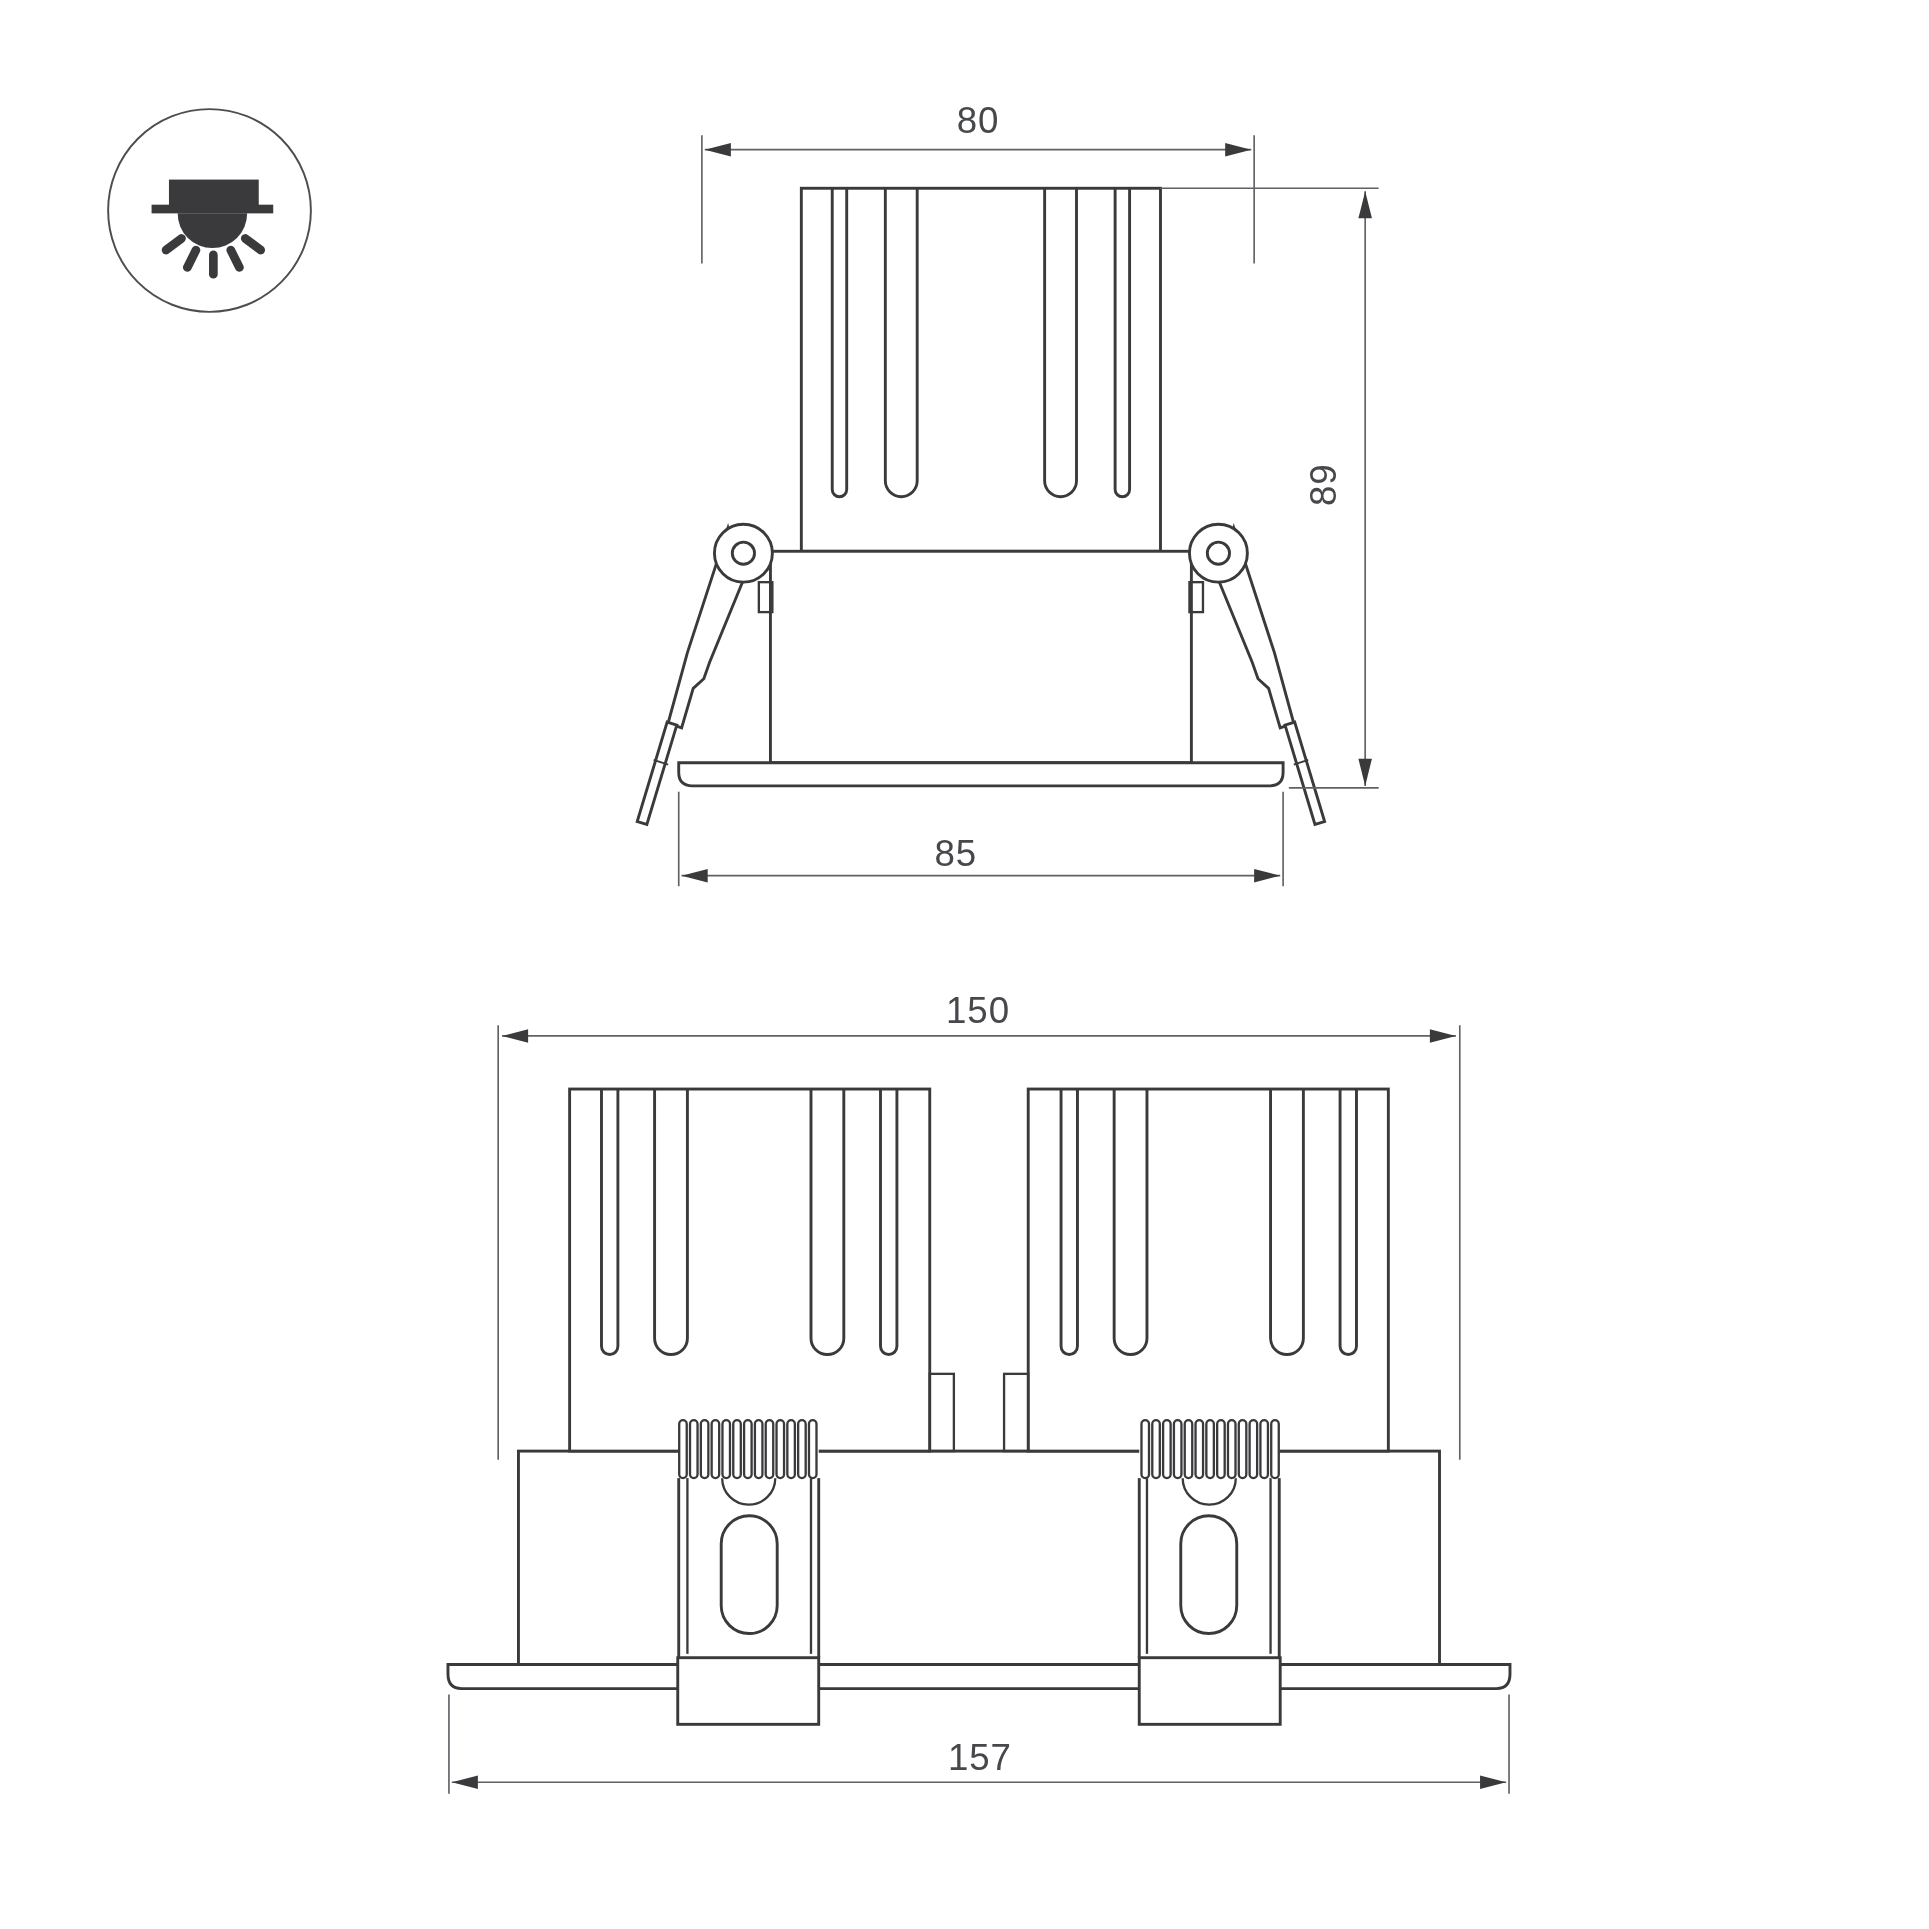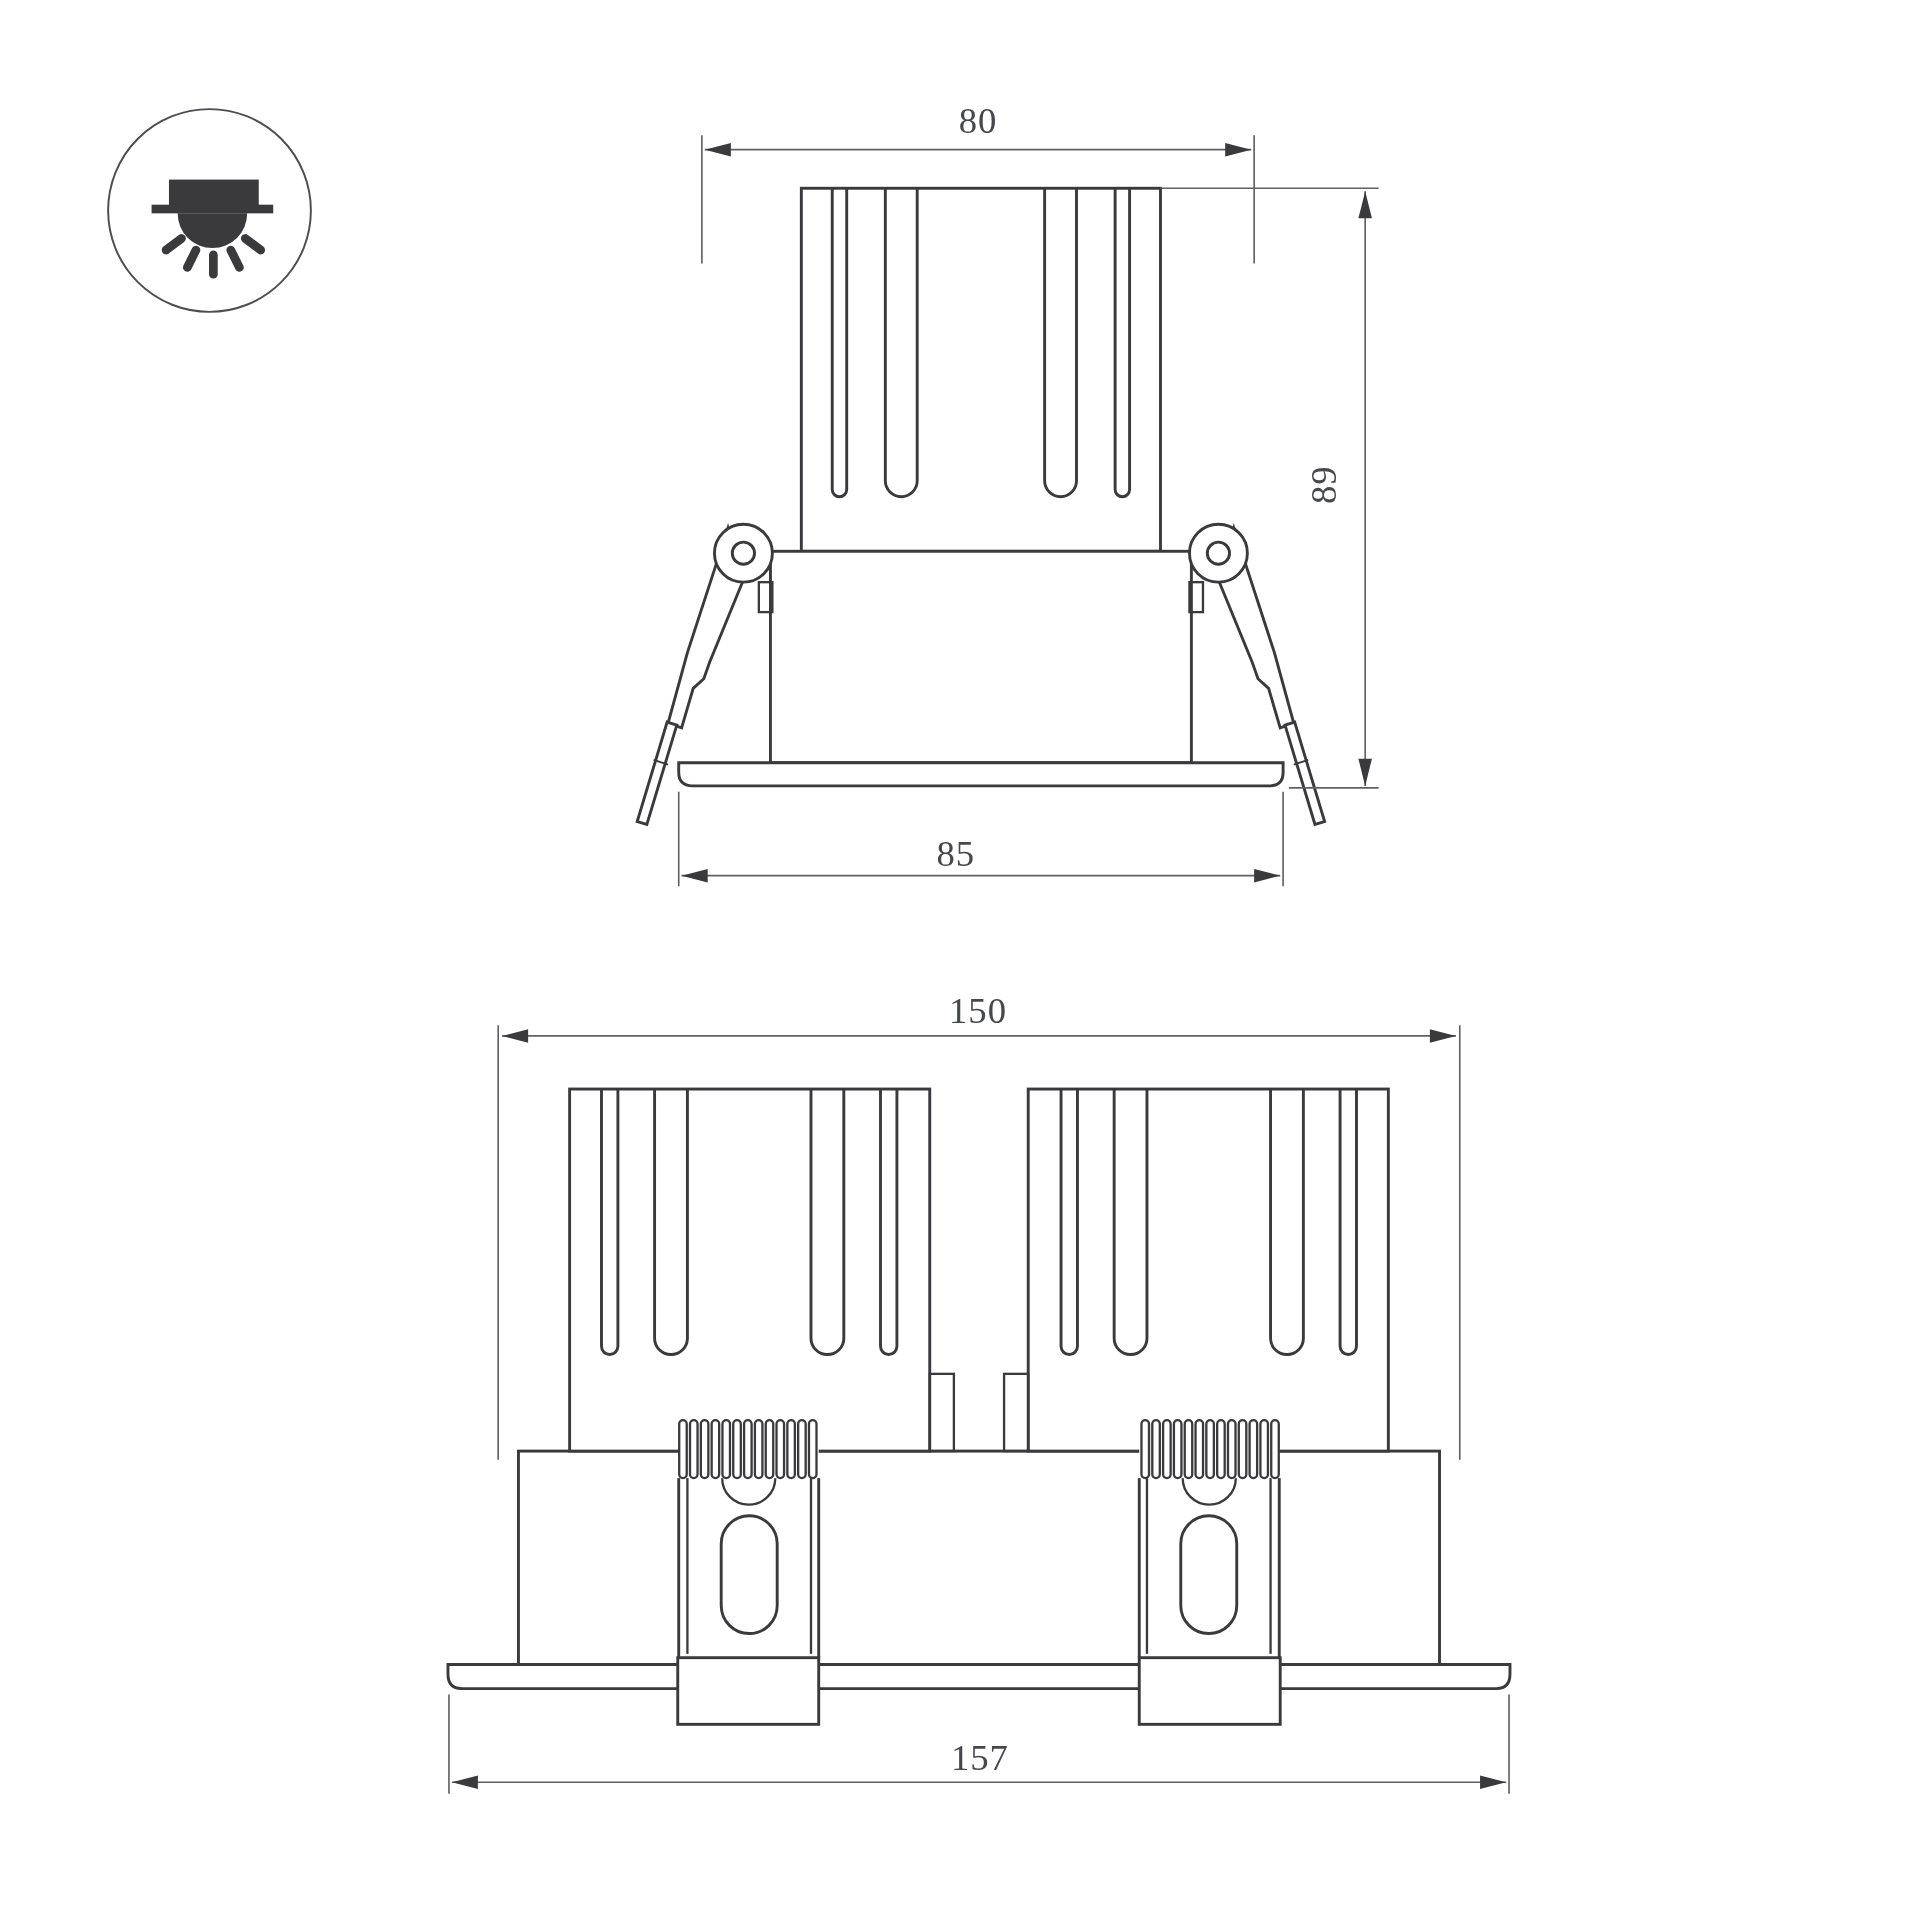--- a/index.html
+++ b/index.html
@@ -1,17 +1,17 @@
 <!DOCTYPE html>
 <html><head>
 <meta charset="utf-8">
 <style>
   html,body{margin:0;padding:0;background:#ffffff;}
   .page{position:relative;width:1624px;height:1929px;background:#ffffff;overflow:hidden;
-        font-family:Liberation Serif, serif;}
+        font-family:Liberation Sans, sans-serif;}
   svg{display:block;}
   .outline{fill:#ffffff;stroke:#3a3a3d;stroke-width:3;}
   .outline-nf{fill:none;stroke:#3a3a3d;stroke-width:3;}
   .thin{fill:none;stroke:#3a3a3d;stroke-width:2.4;}
   .dim{fill:none;stroke:#606167;stroke-width:1.7;}
   .arrow{fill:#3a3a3d;stroke:none;}
   .dimtext{fill:#47484c;font-size:38px;letter-spacing:1px;}
   .glyph{fill:#3a3a3d;stroke:none;}
   .ray{stroke:#3a3a3d;stroke-width:9;stroke-linecap:round;}
 </style>

